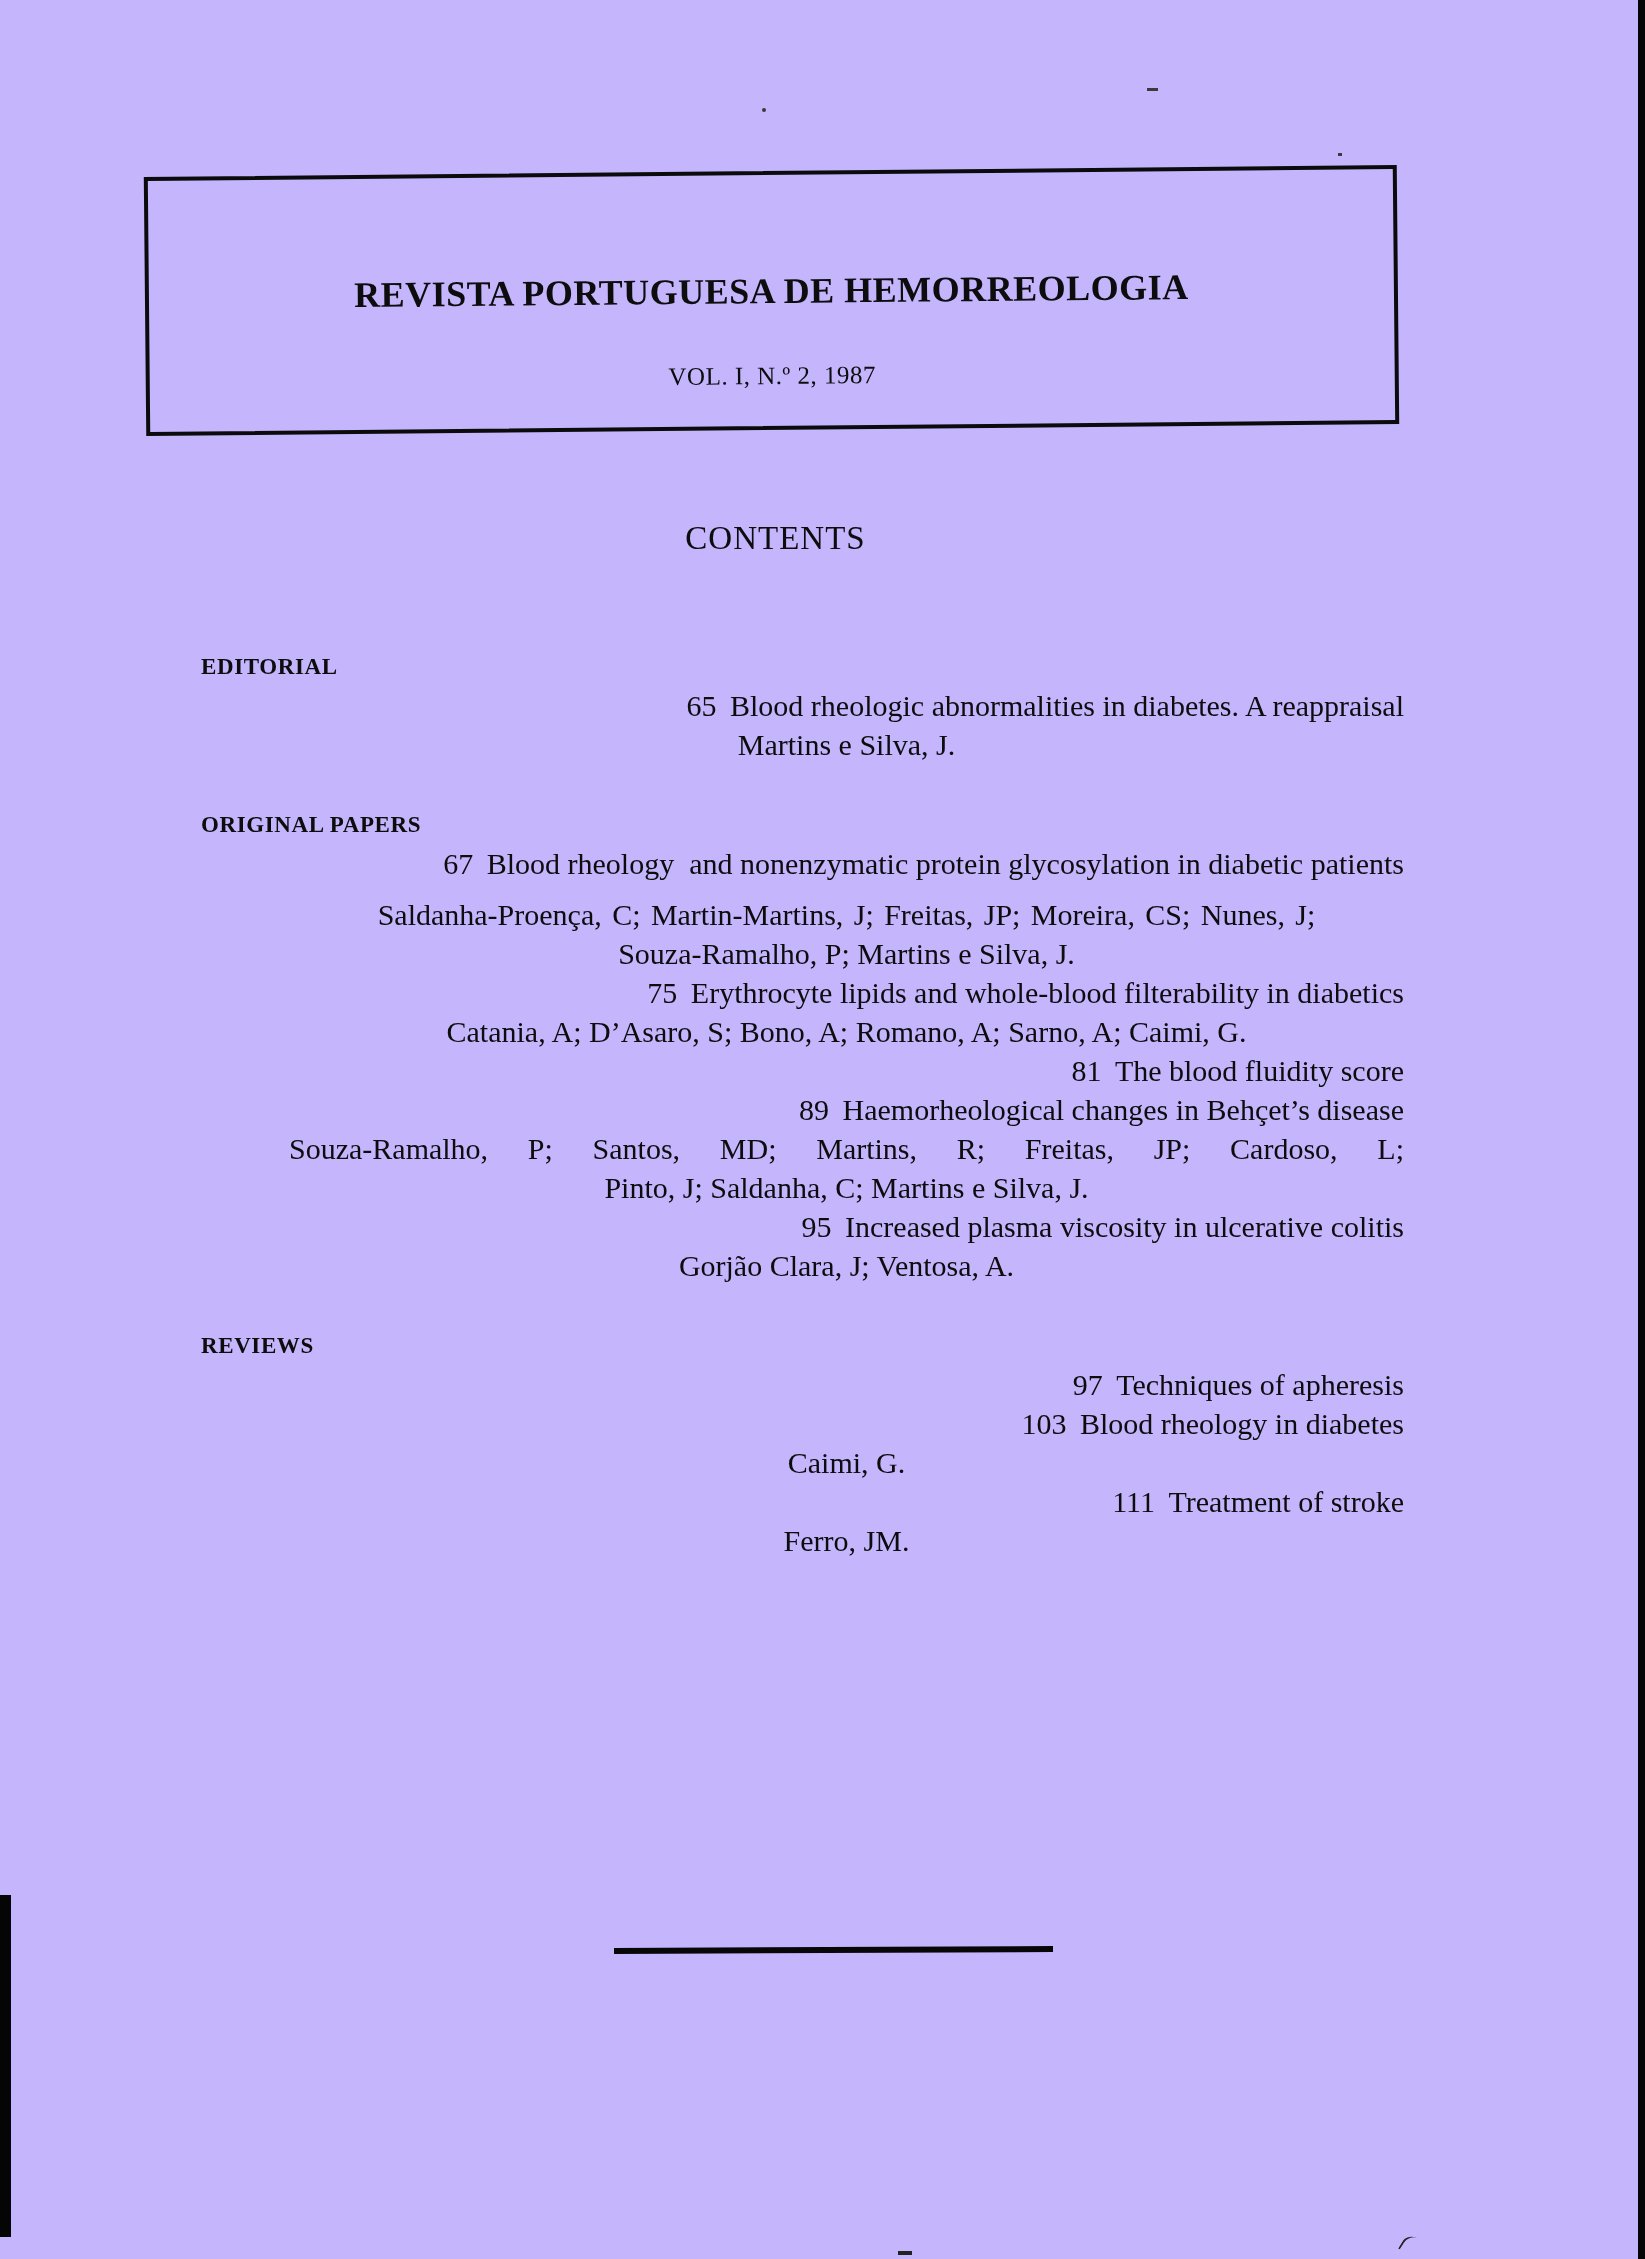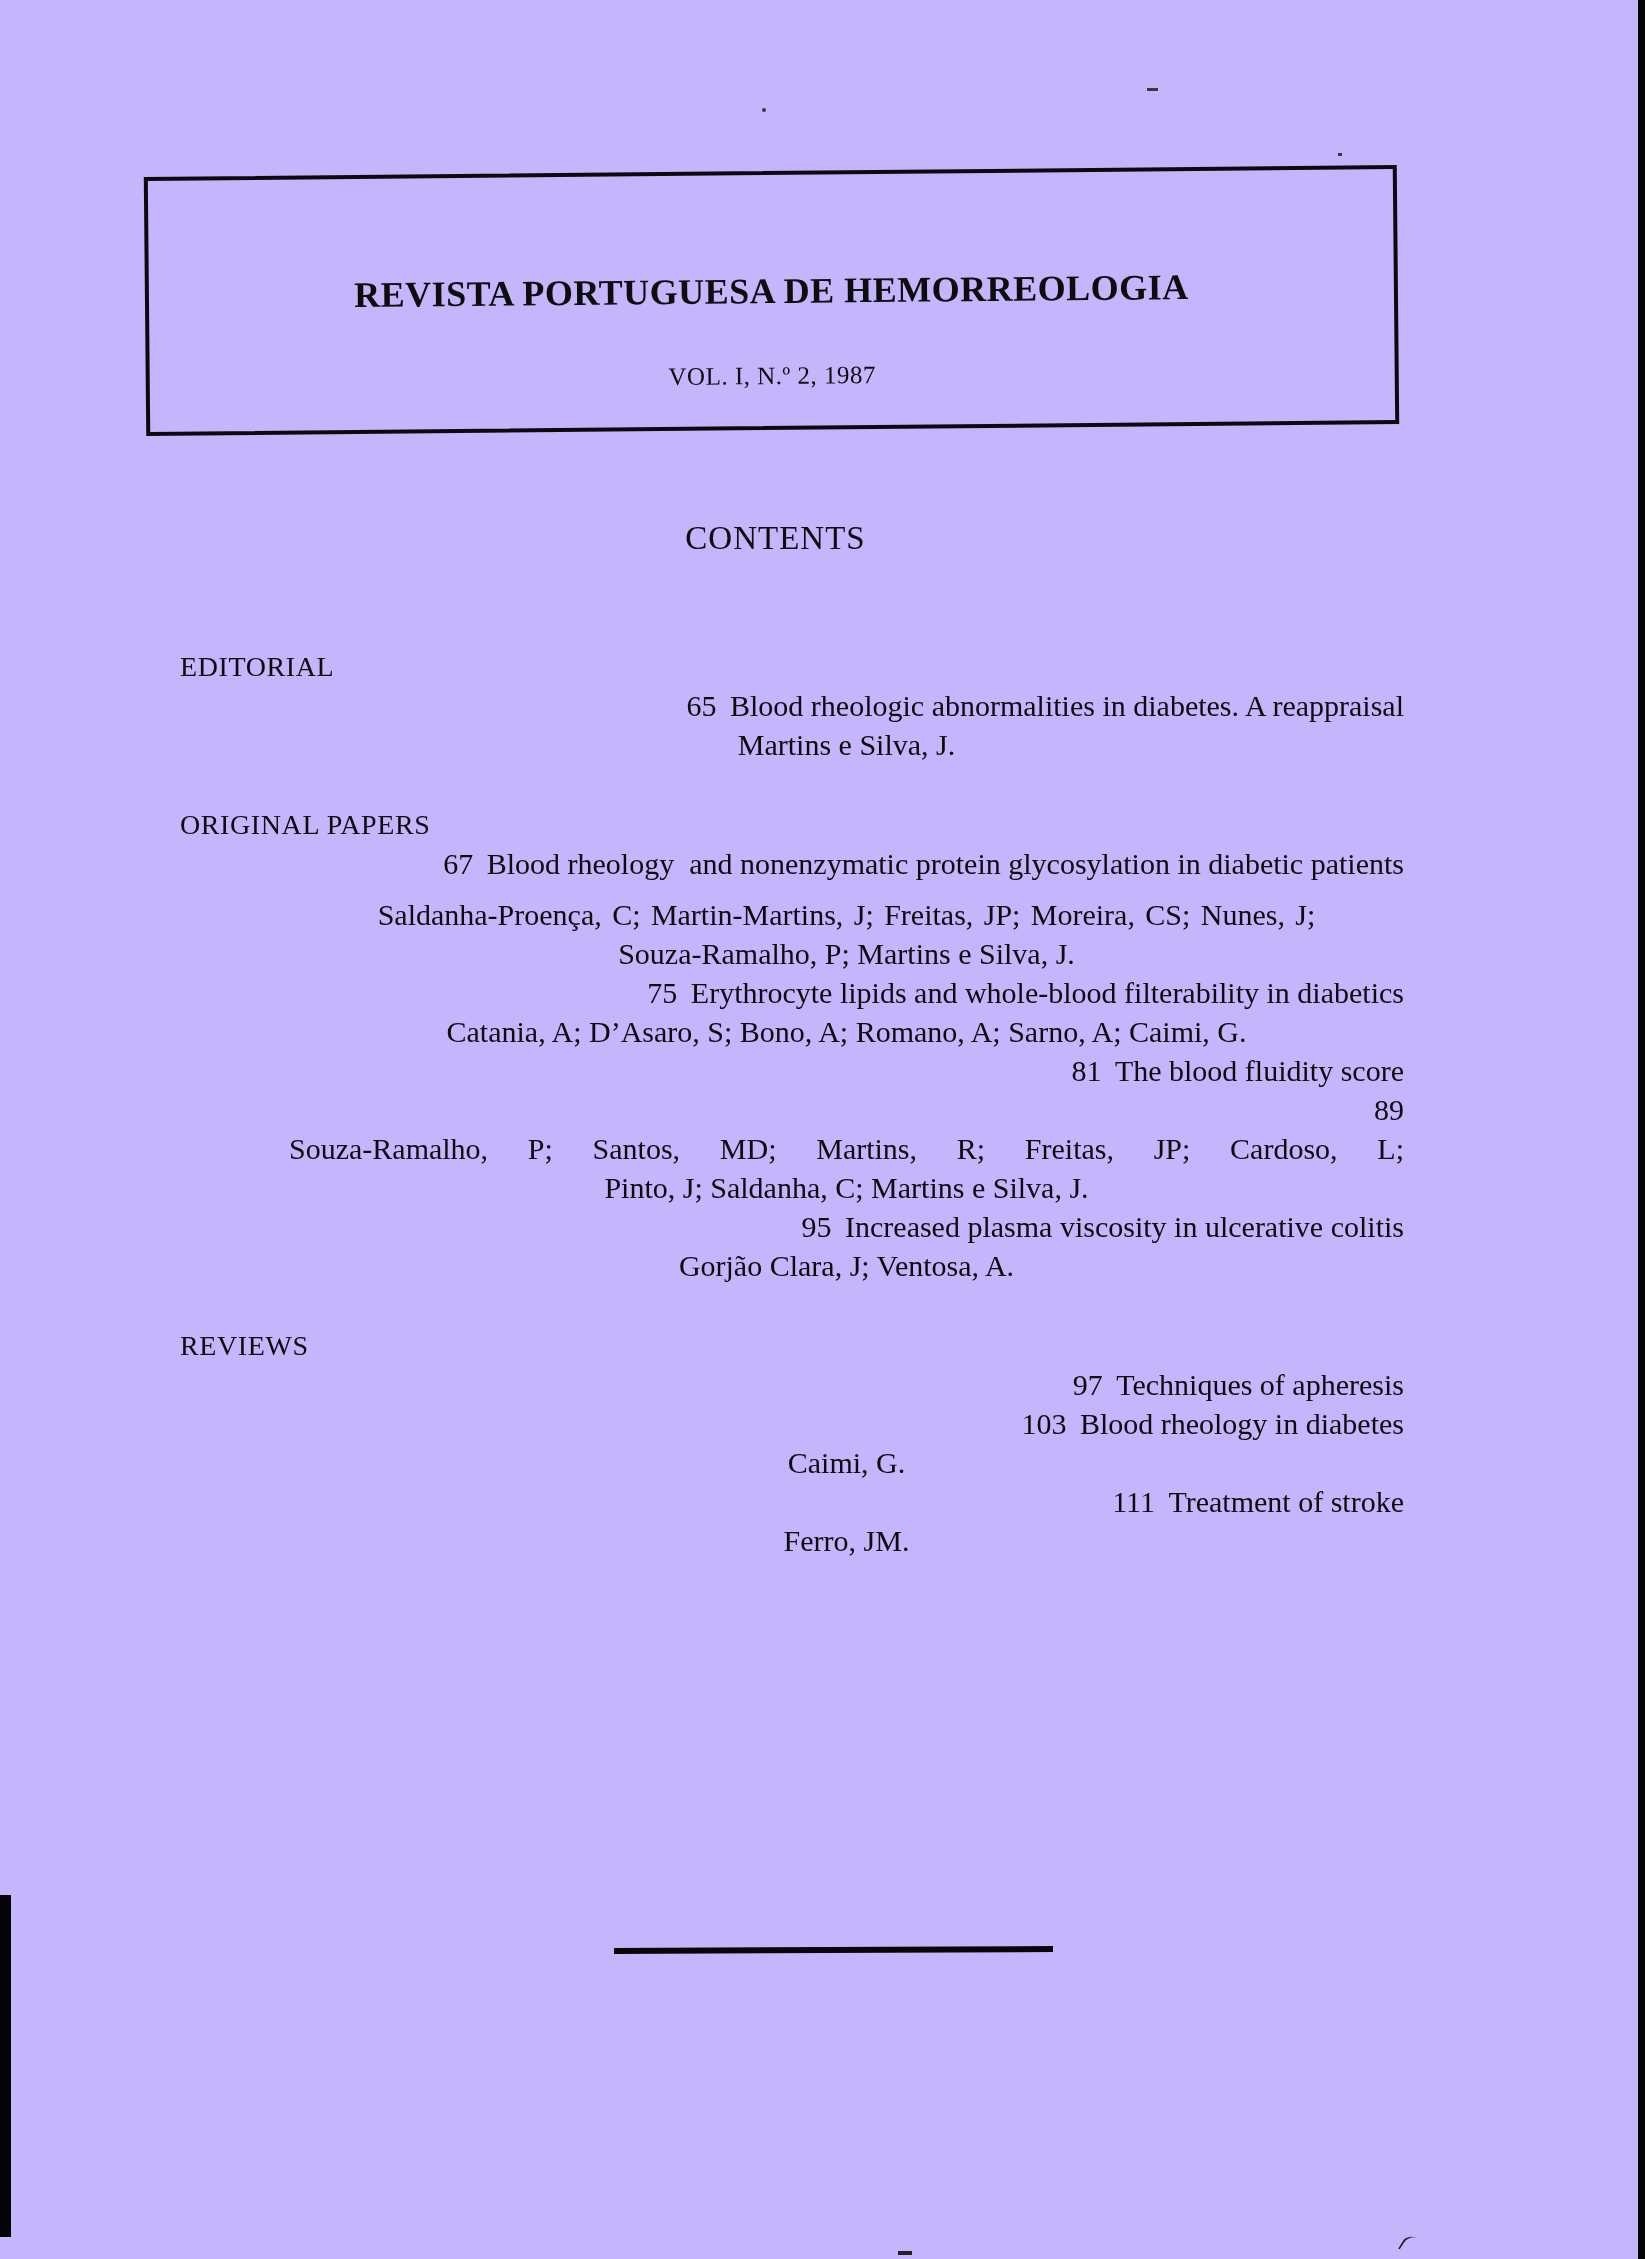--- a/index.html
+++ b/index.html
@@ -38,22 +38,22 @@
     text-align: center;
     font-size: 33px; letter-spacing: 1px;
     line-height: 1;
   }
   
   .toc {
     position: absolute; left: 128px; top: 647px; width: 1276px;
     font-size: 30px; line-height: 39px;
   }
   .section-label {
-    margin-left: 52px;
-    font-size: 28px; font-weight: normal; letter-spacing: 0.6px;
+    margin-left: 73px;
+    font-size: 23px; font-weight: bold; letter-spacing: 0.6px;
     line-height: 39px;
   }
   .section.gap .section-label { margin-top: 41px; }
   .entry-row { display: flex; justify-content: flex-end; }
   .entry-num { width: 60px; flex: none; text-align: right; }
   .entry-title { padding-left: 13.5px; white-space: pre-wrap; }
   .author-line { margin-left: 161px; text-align: center; }
   .author-line.justified { text-align: justify; text-align-last: justify; }
   .author-line.wide { word-spacing: 2.9px; margin-top: 12px; }
   
@@ -133,20 +133,21 @@
       <div class="entry">
         <div class="entry-row">
           <span class="entry-num">81</span>
           <span class="entry-title">The blood fluidity score</span>
         </div>
       </div>
 
       <div class="entry">
         <div class="entry-row">
           <span class="entry-num">89</span>
+          <span class="entry-title">Haemorheological changes in Behçet’s disease</span>
         </div>
         <div class="author-line justified">Souza-Ramalho, P; Santos, MD; Martins, R; Freitas, JP; Cardoso, L;</div>
         <div class="author-line">Pinto, J; Saldanha, C; Martins e Silva, J.</div>
       </div>
 
       <div class="entry">
         <div class="entry-row">
           <span class="entry-num">95</span>
           <span class="entry-title">Increased plasma viscosity in ulcerative colitis</span>
         </div>

